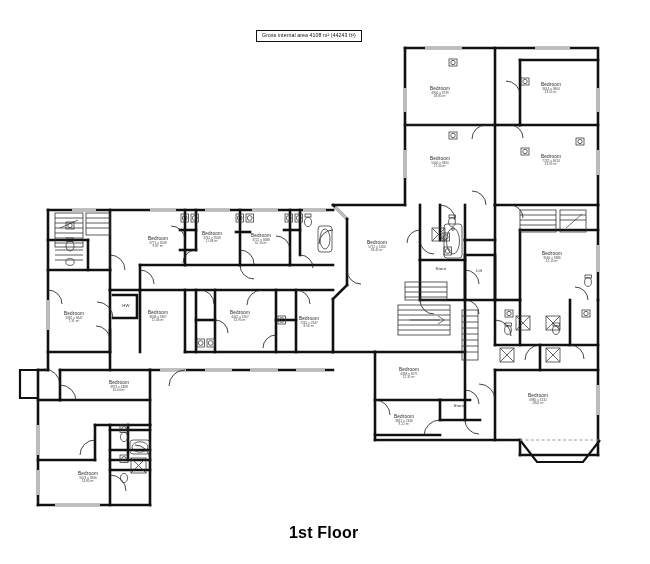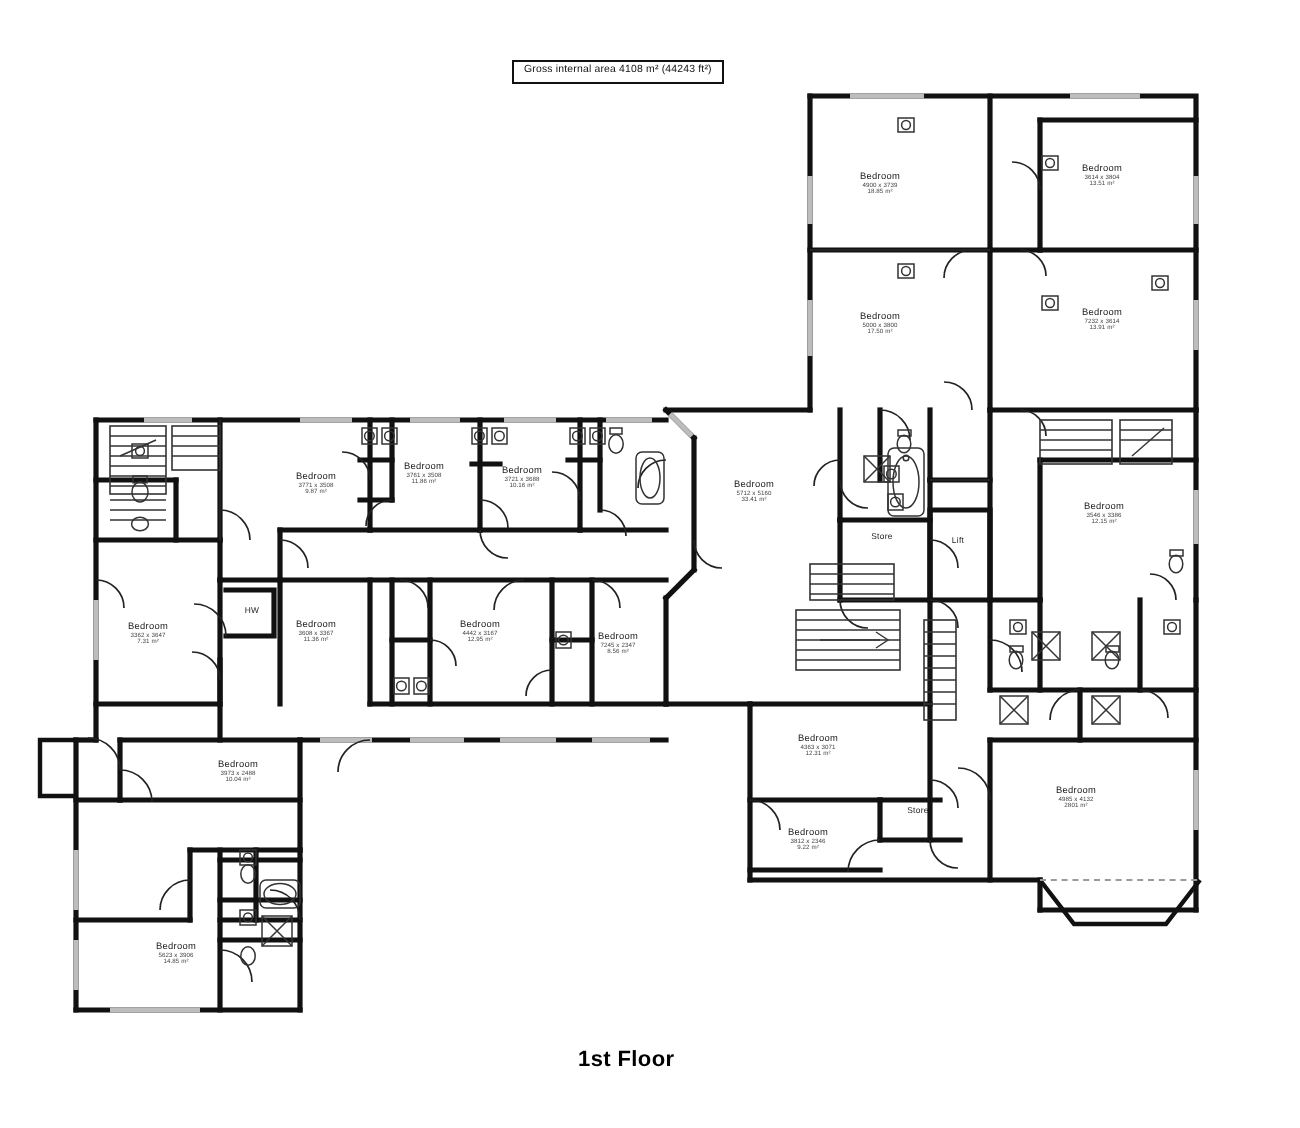--- a/index.html
+++ b/index.html
@@ -20,21 +20,21 @@
     background:#fff;
     padding:2px 5px 3px 5px;
     font-size:5.2px;
     letter-spacing:.1px;
     line-height:1;
     white-space:nowrap;
     color:#111;
   }
   .floor-title{
     position:absolute;
-    font-size:11px;
+    font-size:16px;
     font-weight:bold;
     letter-spacing:.2px;
     color:#000;
   }
   .rm{
     position:absolute;
     text-align:center;
     line-height:1.18;
     color:#222;
     transform:translate(-50%,-50%);

